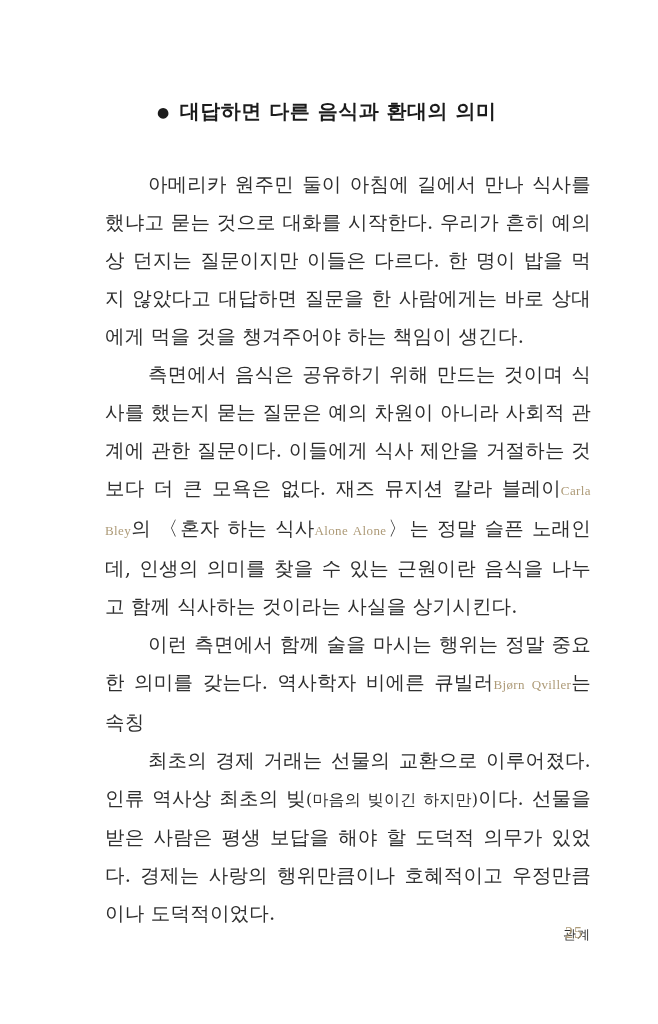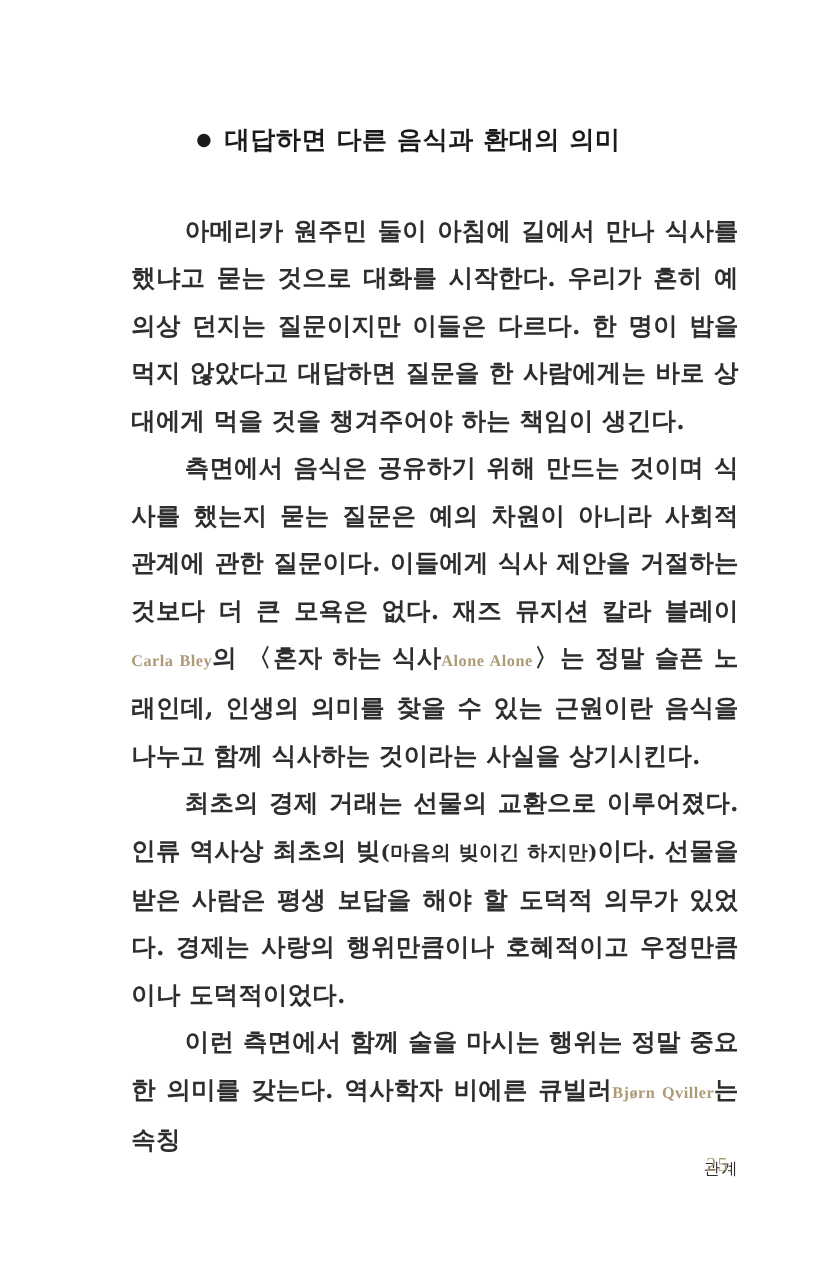--- a/index.html
+++ b/index.html
@@ -40,21 +40,20 @@
     width: 486px;
     font-size: 19.5px;
     line-height: 38px;
     text-align: justify;
     color: #2e2e2e;
     letter-spacing: 0.2px;
   }
   .body-text p {
     margin: 0;
     text-indent: 2.2em;
-    font-weight: bold;
   }
   .en {
     font-family: "Liberation Serif", "DejaVu Serif", serif;
     font-size: 13px;
     letter-spacing: 0.4px;
     color: var(--annotation-color, #ad9a77);
   }
   .paren {
     font-size: 16px;
   }
@@ -88,22 +87,22 @@
 <div class="page">
 
   <h1 class="section-title">
     <span class="bullet">●</span>
     <span>대답하면 다른 음식과 환대의 의미</span>
   </h1>
 
   <div class="body-text">
       <p><span>아메리카 원주민 둘이 아침에 길에서 만나 식사를 했냐고 묻는 것으로 대화를 시작한다. 우리가 흔히 예의상 던지는 질문이지만 이들은 다르다. 한 명이 밥을 먹지 않았다고 대답하면 질문을 한 사람에게는 바로 상대에게 먹을 것을 챙겨주어야 하는 책임이 생긴다.</span></p>
       <p><span>측면에서 음식은 공유하기 위해 만드는 것이며 식사를 했는지 묻는 질문은 예의 차원이 아니라 사회적 관계에 관한 질문이다. 이들에게 식사 제안을 거절하는 것보다 더 큰 모욕은 없다. 재즈 뮤지션 칼라 블레이</span><span class="en">Carla Bley</span><span>의 〈혼자 하는 식사</span><span class="en">Alone Alone</span><span>〉는 정말 슬픈 노래인데, 인생의 의미를 찾을 수 있는 근원이란 음식을 나누고 함께 식사하는 것이라는 사실을 상기시킨다.</span></p>
+      <p><span>이런 측면에서 함께 술을 마시는 행위는 정말 중요한 의미를 갖는다. 역사학자 비에른 큐빌러</span><span class="en">Bjørn Qviller</span><span>는 속칭</span></p>
       <p><span>최초의 경제 거래는 선물의 교환으로 이루어졌다. 인류 역사상 최초의 빚</span><span class="paren">(마음의 빚이긴 하지만)</span><span>이다. 선물을 받은 사람은 평생 보답을 해야 할 도덕적 의무가 있었다. 경제는 사랑의 행위만큼이나 호혜적이고 우정만큼이나 도덕적이었다.</span></p>
-      <p><span>이런 측면에서 함께 술을 마시는 행위는 정말 중요한 의미를 갖는다. 역사학자 비에른 큐빌러</span><span class="en">Bjørn Qviller</span><span>는 속칭</span></p>
     </div>
 
   <div class="footer">
     <span class="running-title">관계</span>
     <span class="page-number">25</span>
   </div>
 
 </div>
 
 </body></html>

